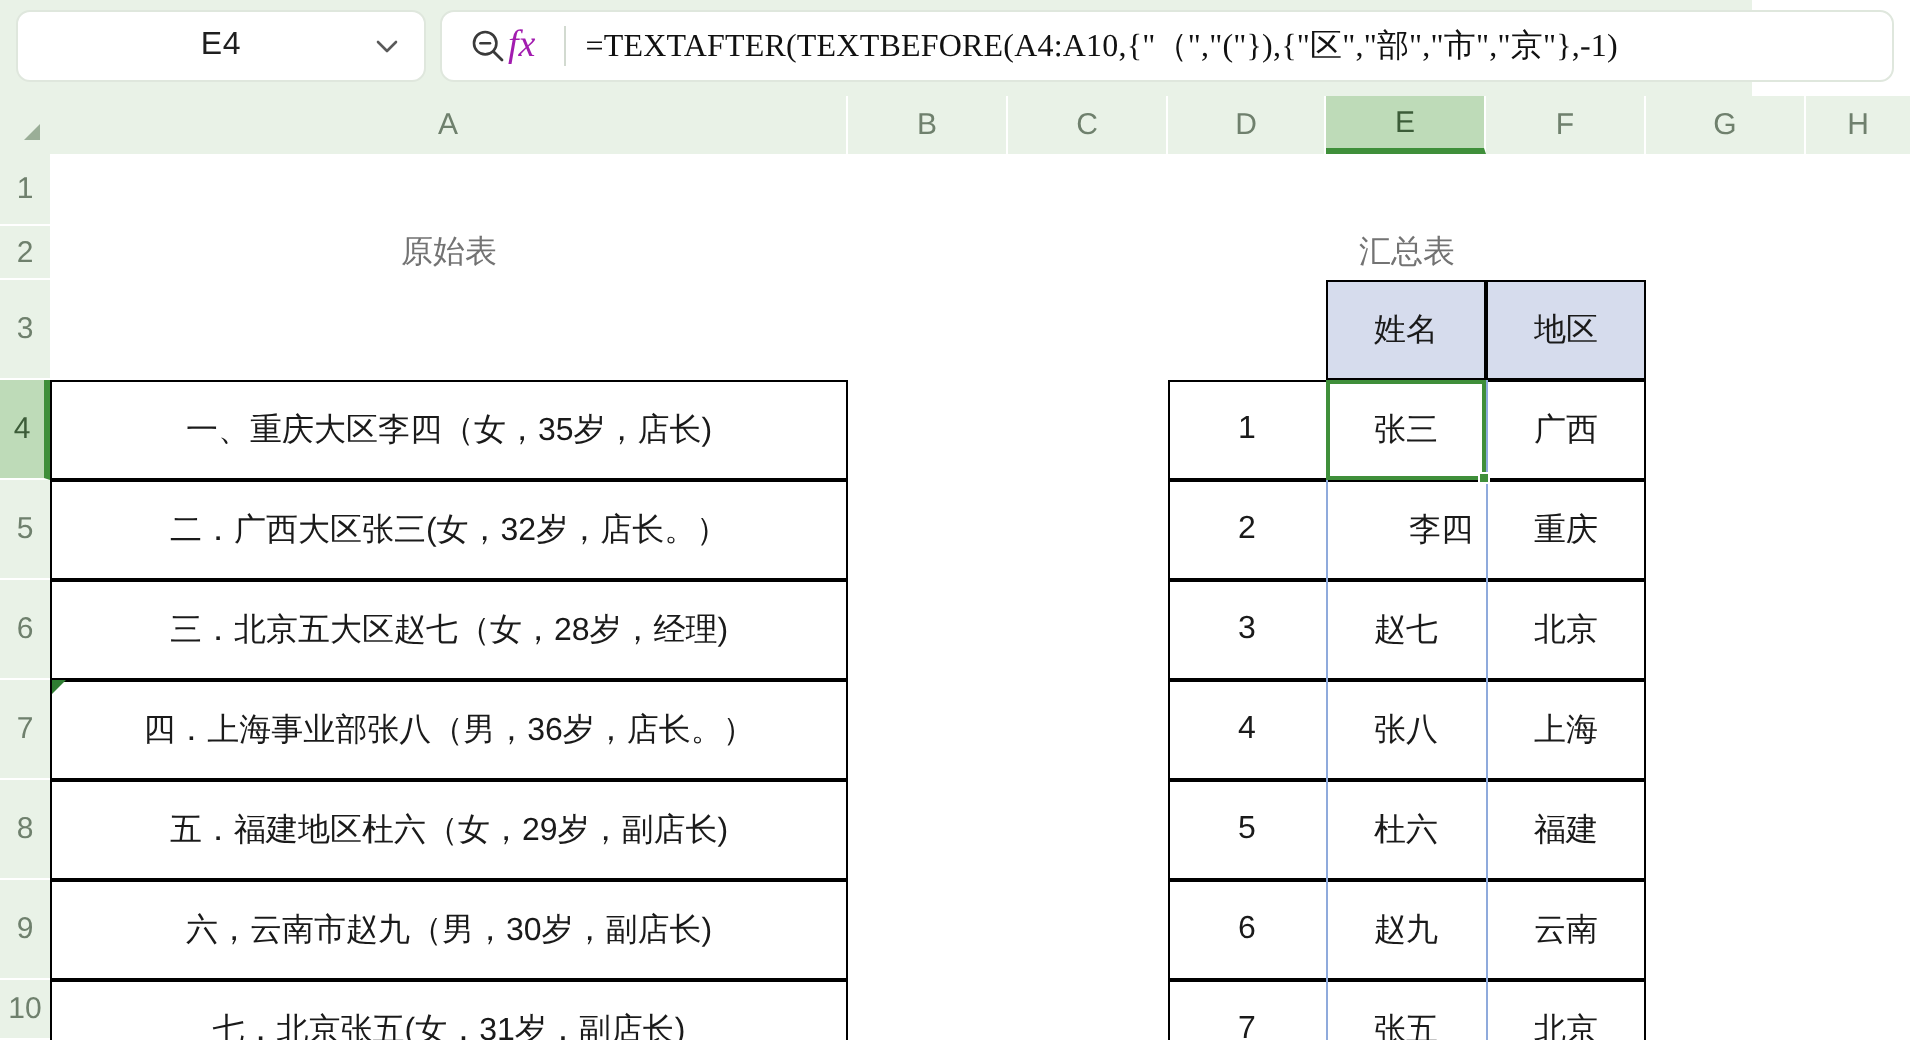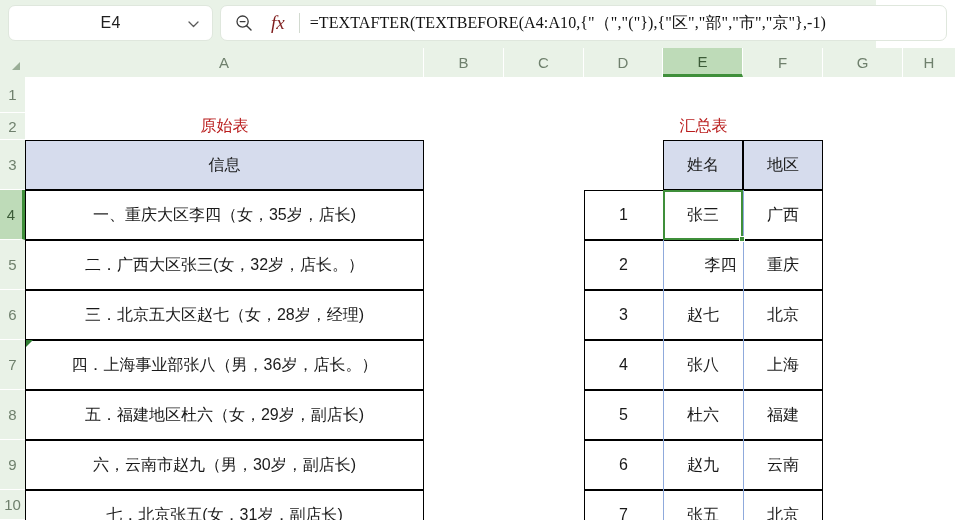--- a/index.html
+++ b/index.html
@@ -30,22 +30,22 @@
     position: absolute; right: 12px; top: 50%; transform: translateY(-50%);
     width: 13px; height: 13px;
   }
   .fx-box {
     position: absolute; left: 220px; top: 5px; width: 727px; height: 36px;
     background: #ffffff; border: 1px solid #dfe7dd; border-radius: 7px;
     display: flex; align-items: center;
   }
   .zoom-icon { margin-left: 14px; width: 18px; height: 18px; flex: 0 0 auto; }
   .fx-label {
-    margin-left: 18px; font-family: "Liberation Serif", "DejaVu Serif", serif;
-    font-style: italic; font-size: 19px; color: #7f1d1d; flex: 0 0 auto;
+    margin-left: 1px; font-family: "Liberation Serif", "DejaVu Serif", serif;
+    font-style: italic; font-size: 19px; color: #a21caf; flex: 0 0 auto;
   }
   .fx-divider {
     margin-left: 14px; width: 1px; height: 20px; background: #d2dad0; flex: 0 0 auto;
   }
   .formula-text {
     margin-left: 10px; font-family: "Liberation Serif", "DejaVu Serif", serif;
     font-size: 16px; color: #111111; white-space: nowrap; overflow: hidden;
     letter-spacing: .1px;
   }
 
@@ -110,21 +110,21 @@
 
   
   .bx { border: 1px solid #000000; background: #ffffff; }
   .bx-hdr { border: 1px solid #000000; background: #d6dced; }
 
   
   .vsep {
     position: absolute; width: 1px; background: #8faadc;
   }
 
-  .title-text { font-size: 16px; color: #b91c1c; }
+  .title-text { font-size: 16px; color: #737373; }
 
   
   .sel-box {
     position: absolute;
     border: 2px solid #3f8f3a;
     pointer-events: none;
   }
   .sel-handle {
     position: absolute; width: 6px; height: 6px;
     background: #3f8f3a; border: 1px solid #ffffff;
@@ -190,21 +190,20 @@
     <div class="row-cell" style="top:263px;height:50px;">7</div>
     <div class="row-cell" style="top:313px;height:50px;">8</div>
     <div class="row-cell" style="top:363px;height:50px;">9</div>
     <div class="row-cell" style="top:413px;height:30px;">10</div>
   </div>
 
   <div class="grid">
 
     <div class="cell center title-text" style="left:0px;top:36px;width:399px;height:27px;">原始表</div>
 
-    <div class="cell center bx-hdr" style="left:0px;top:63px;width:399px;height:50px;">信息</div>
 
     <div class="cell center bx" style="left:0px;top:113px;width:399px;height:50px;">一、重庆大区李四（女，35岁，店长)</div>
     <div class="cell center bx" style="left:0px;top:163px;width:399px;height:50px;">二．广西大区张三(女，32岁，店长。）</div>
     <div class="cell center bx" style="left:0px;top:213px;width:399px;height:50px;">三．北京五大区赵七（女，28岁，经理)</div>
     <div class="cell center bx" style="left:0px;top:263px;width:399px;height:50px;">四．上海事业部张八（男，36岁，店长。）</div>
     <div class="cell center bx" style="left:0px;top:313px;width:399px;height:50px;">五．福建地区杜六（女，29岁，副店长)</div>
     <div class="cell center bx" style="left:0px;top:363px;width:399px;height:50px;">六，云南市赵九（男，30岁，副店长)</div>
     <div class="cell center bx" style="left:0px;top:413px;width:399px;height:50px;">七．北京张五(女，31岁，副店长)</div>
 
     <span class="cmt-tri" style="left:1px;top:263px;"></span>

